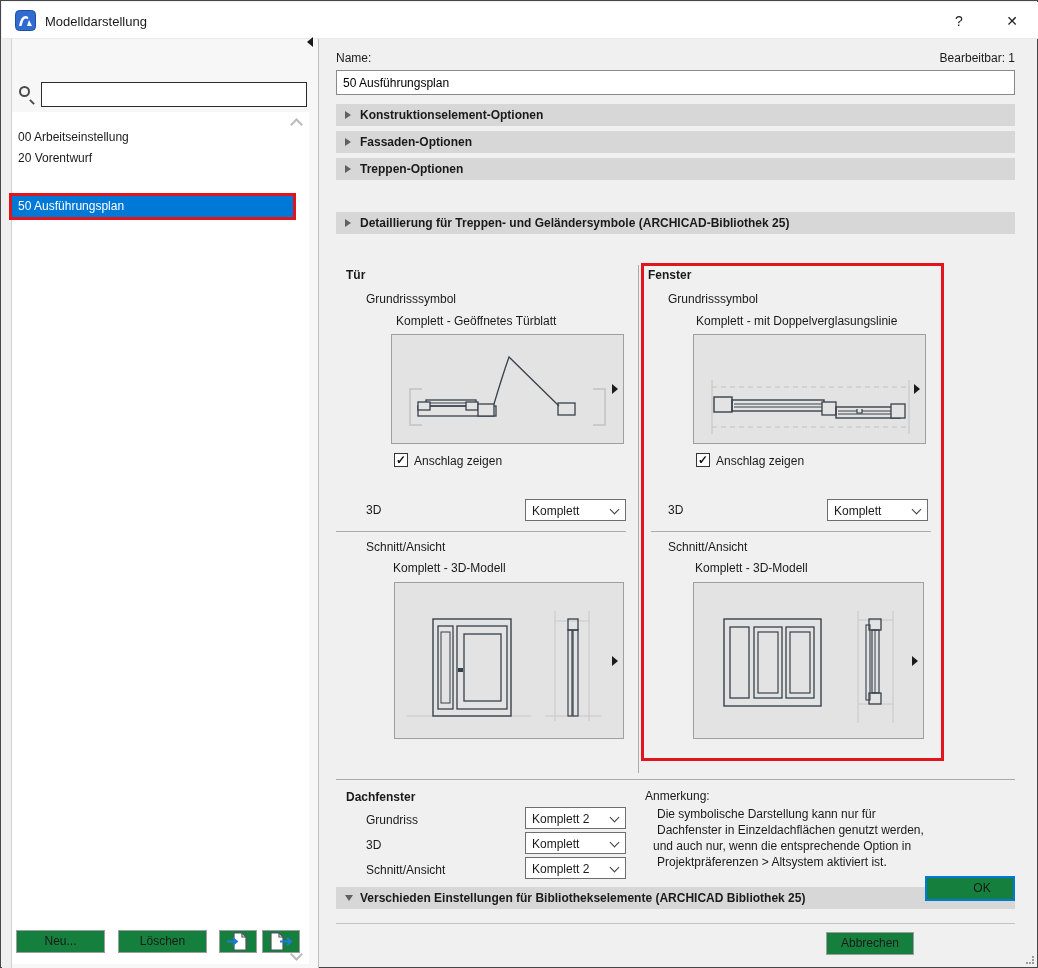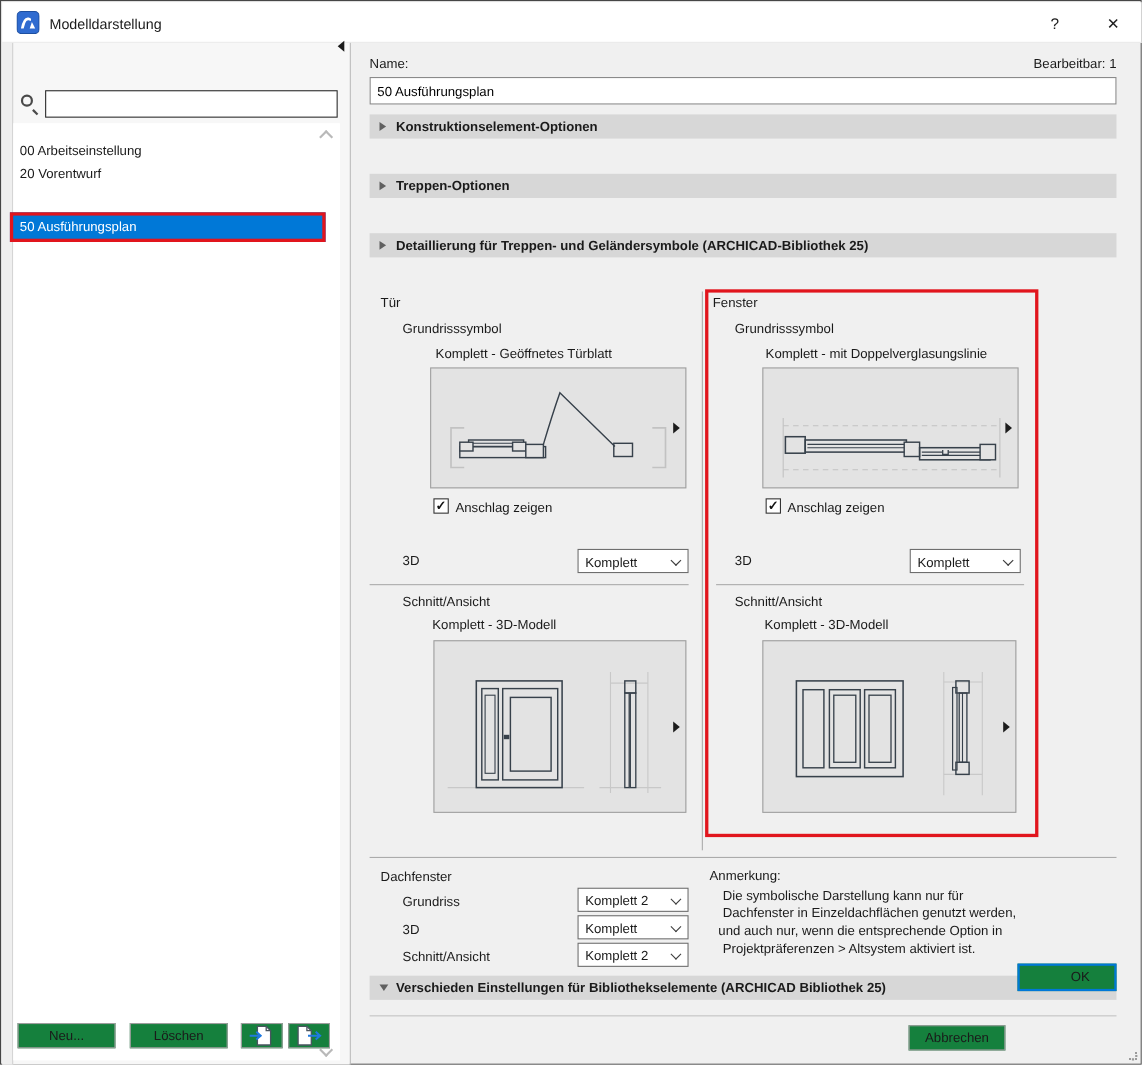--- a/index.html
+++ b/index.html
@@ -1,20 +1,20 @@
 <!DOCTYPE html>
 <html><head>
 <meta charset="utf-8">
 <style>
   * { margin:0; padding:0; box-sizing:border-box; }
   html,body { width:1038px; height:968px; }
   body { font-family:"Liberation Sans", sans-serif; color:#1a1a1a; background:#f0f0f0; position:relative; overflow:hidden; }
   .abs { position:absolute; }
   .lbl { font-size:12px; line-height:15px; white-space:nowrap; }
-  .b { font-weight:normal; }
+  .b { font-weight:bold; }
 
   
   #dialog { left:0; top:0; width:1038px; height:968px; border:1px solid #464646; background:#f0f0f0; }
 
   
   #titlebar { left:1px; top:1px; width:1036px; height:37px; background:#ffffff; border-bottom:1px solid #e9e9e9; }
   #app-icon { left:13px; top:8px; width:21px; height:21px; }
   #title-text { left:43px; top:12px; font-size:13px; }
   #help-btn { left:940px; top:6px; width:34px; height:26px; text-align:center; font-size:14px; line-height:26px; color:#222; }
   #close-btn { left:990px; top:6px; width:40px; height:26px; text-align:center; font-size:14px; line-height:26px; color:#222; }
@@ -129,20 +129,24 @@
   <div id="v-split" class="abs"></div>
   <div id="collapse-handle" class="abs"></div>
 
   <div id="name-label" class="abs lbl">Name:</div>
   <div id="editable-label" class="abs lbl">Bearbeitbar: 1</div>
   <input id="name-input" class="abs" value="50 Ausführungsplan" style="">
 
   <div class="sec abs" style="top:103px">
       <span class="arr-r"></span>
       <span class="sec-lbl">Konstruktionselement-Optionen</span>
+    </div>
+  <div class="sec abs" style="top:130px">
+      <span class="arr-r"></span>
+      <span class="sec-lbl">Fassaden-Optionen</span>
     </div>
   <div class="sec abs" style="top:157px">
       <span class="arr-r"></span>
       <span class="sec-lbl">Treppen-Optionen</span>
     </div>
   <div class="sec abs" style="top:211px">
       <span class="arr-r"></span>
       <span class="sec-lbl">Detaillierung für Treppen- und Geländersymbole (ARCHICAD-Bibliothek 25)</span>
     </div>
 

